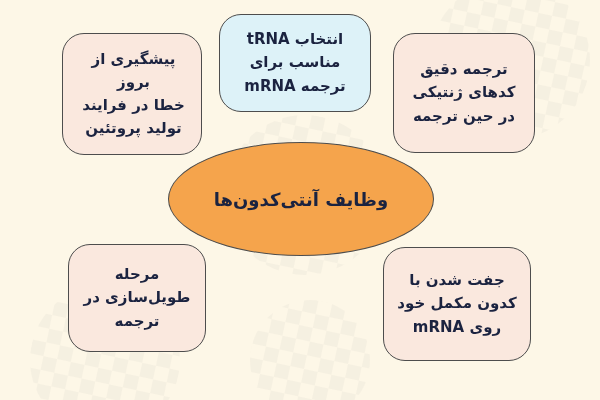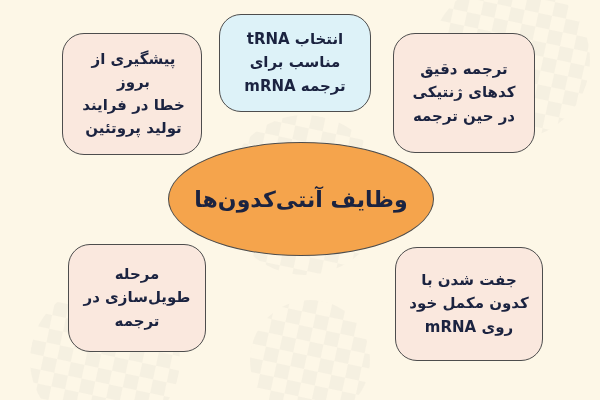--- a/index.html
+++ b/index.html
@@ -53,40 +53,40 @@
     font-size: 15px;
     line-height: 1.55;
     color: #1b2340;
   }
 
   .b-top-left     { left: 62px;  top: 33px;  width: 140px; height: 122px; padding-left: 11px; }
   .b-top-middle   { left: 219px; top: 14px;  width: 152px; height: 98px; }
   .b-top-right    { left: 393px; top: 33px;  width: 142px; height: 120px; }
   .b-bottom-left  { left: 68px;  top: 244px; width: 138px; height: 108px; }
   .b-bottom-middle{ left: 228px; top: 252px; width: 144px; height: 112px; }
-  .b-bottom-right { left: 383px; top: 247px; width: 148px; height: 114px; margin-left: 12px; }
+  .b-bottom-right { left: 383px; top: 247px; width: 148px; height: 114px; }
 
   .ellipse {
     position: absolute;
     z-index: 2;
     left: 168px;
     top: 142px;
     width: 264px;
     height: 112px;
     background: #f5a44c;
     border: 1.6px solid #4d4d4d;
     border-radius: 50%;
     display: flex;
     align-items: center;
     justify-content: center;
   }
   .ellipse-text {
     direction: rtl;
     font-weight: bold;
-    font-size: 22px;
+    font-size: 18px;
     color: #1b2340;
   }
 </style>
 </head>
 <body>
 
 <div class="canvas">
 
   <div class="wm wm1"></div>
   <div class="wm wm2"></div>

